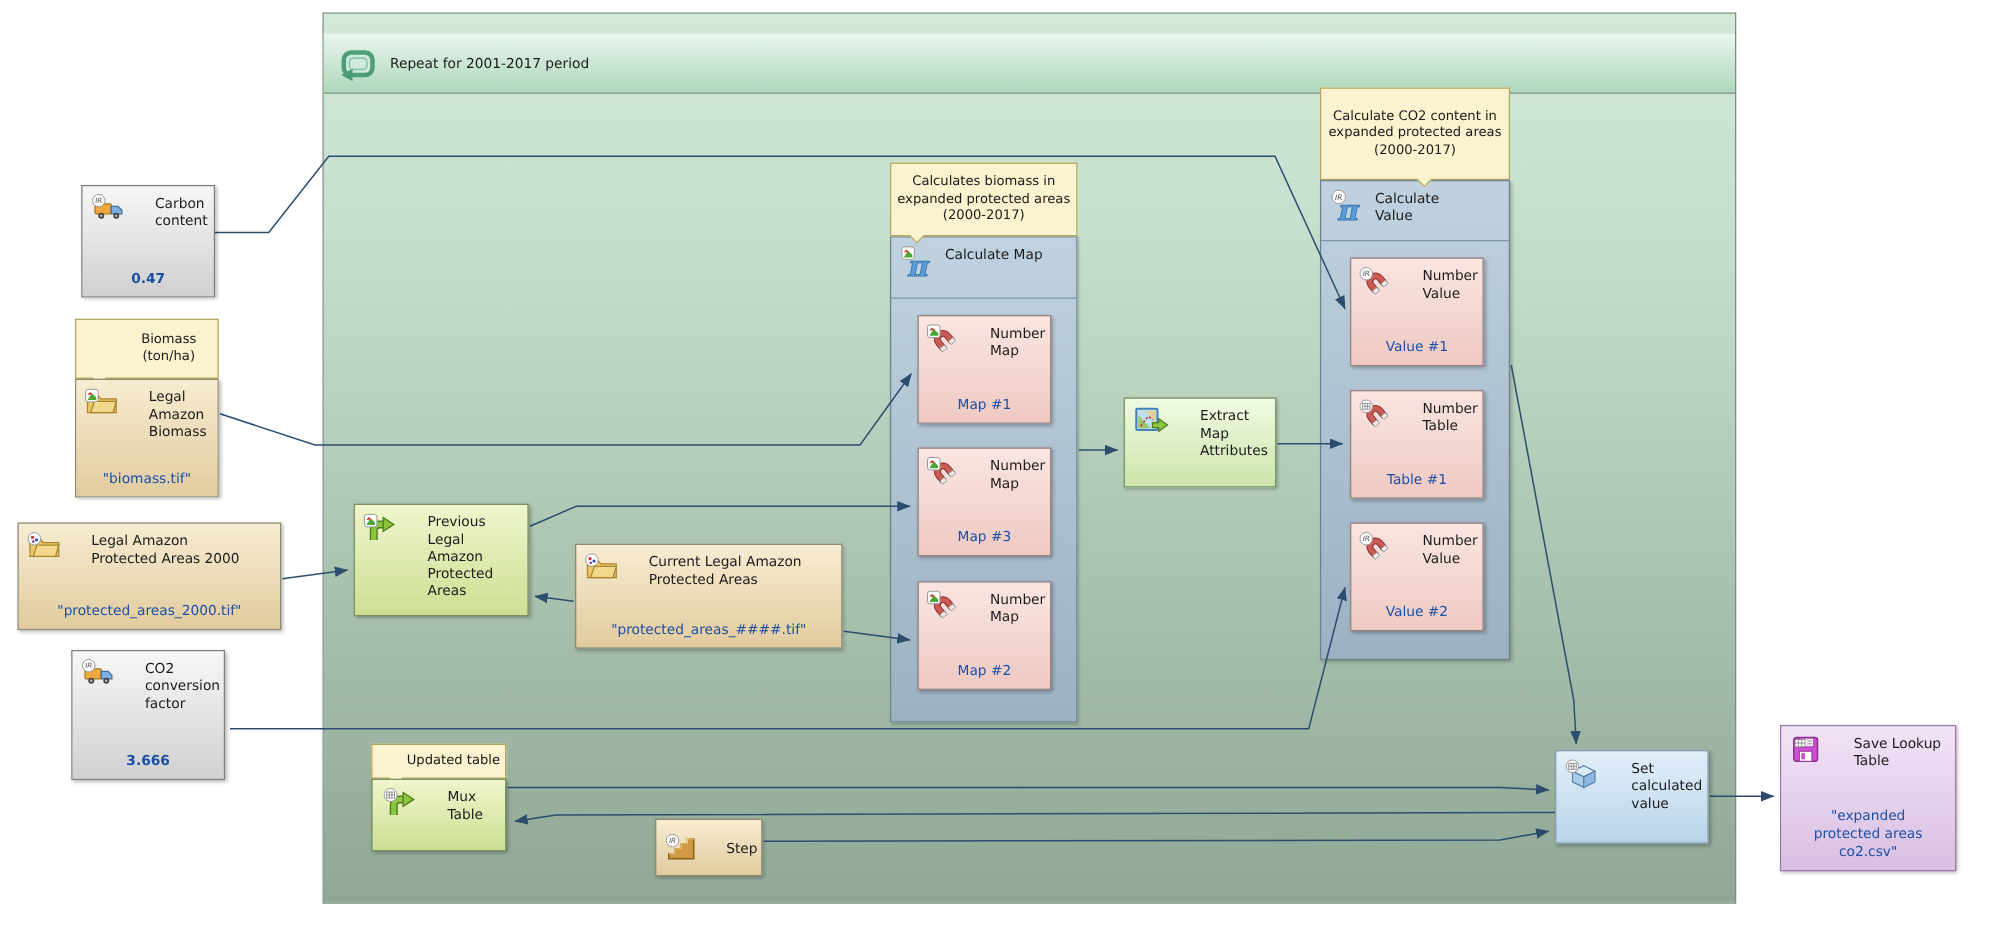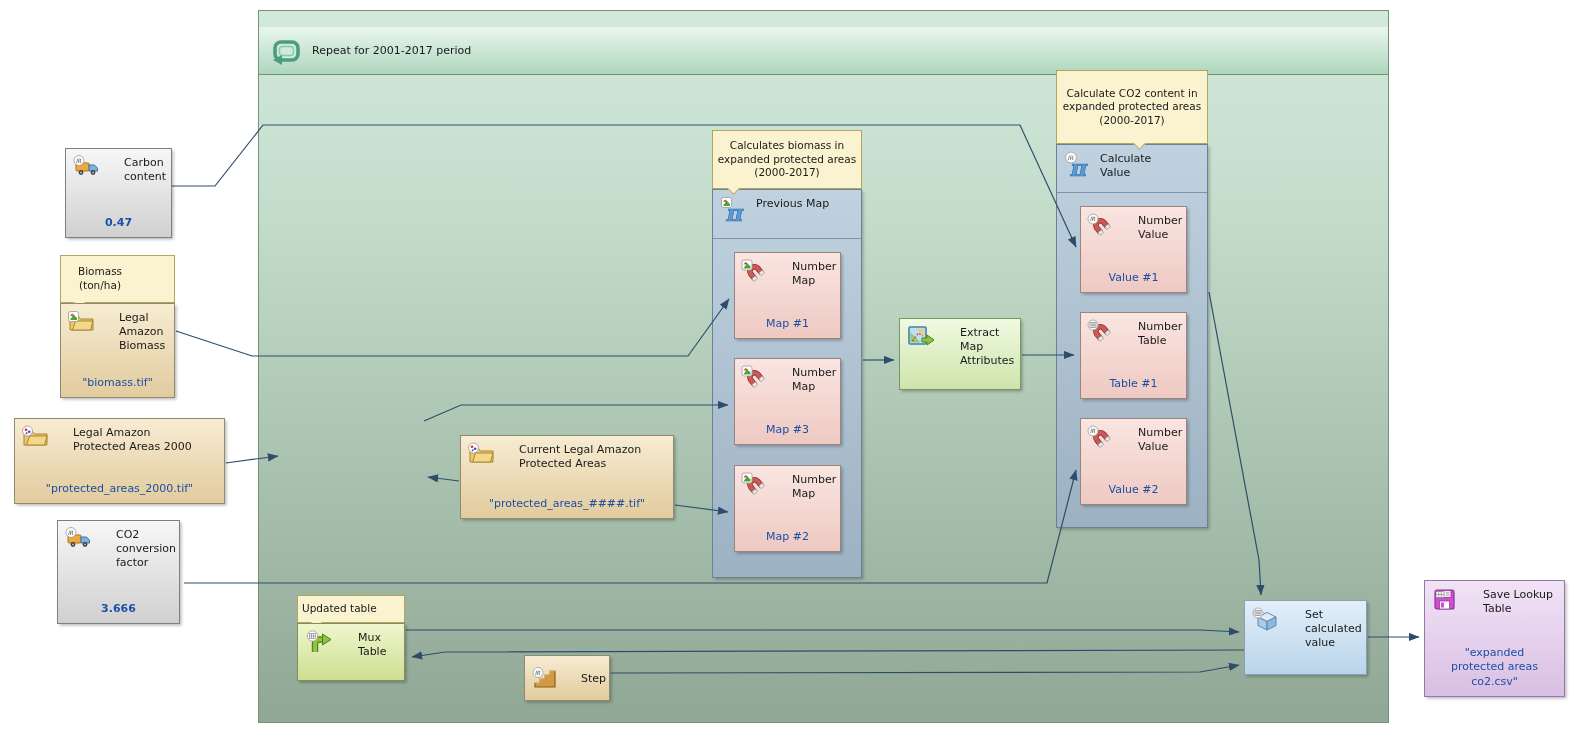--- a/index.html
+++ b/index.html
@@ -14,21 +14,21 @@
     background:linear-gradient(180deg,#e9f6ee,#aed7bc);border-bottom:1px solid #75917c;
     display:flex;align-items:center;gap:9px;padding:0 10px;}
 
   
   .container-blue{position:absolute;z-index:1;border:1px solid #6c8196;box-sizing:border-box;
     background:linear-gradient(180deg,#c0d2df,#9cb1c2);box-shadow:1.5px 1.5px 3px rgba(0,0,0,.25);}
   .container-head{display:flex;gap:6px;padding:6px 4px 0 7px;align-items:flex-start;}
 
   
   .note{position:absolute;background:#fbf3cf;border:1px solid #b3a55e;z-index:3;box-sizing:border-box;
-    display:flex;align-items:center;justify-content:flex-start;text-align:center;
+    display:flex;align-items:center;justify-content:flex-end;text-align:center;
     font-size:10.5px;line-height:1.3;padding:3px 4px;}
   .notch{position:absolute;bottom:-5px;width:8px;height:8px;background:#fbf3cf;
     border-right:1px solid #b3a55e;border-bottom:1px solid #b3a55e;transform:rotate(45deg);}
 
   
   .node{position:absolute;border:1px solid #7c7c7c;z-index:3;box-sizing:border-box;
     display:flex;flex-direction:column;box-shadow:1.5px 1.5px 3px rgba(0,0,0,.28);}
   .inner{z-index:2;}
   .node-head{display:flex;gap:24px;padding:6px 4px 0 6px;align-items:flex-start;}
   .node-head.center{align-items:center;padding-top:0;flex:1;}
@@ -66,21 +66,21 @@
   </div>
 
   <div class="container-blue" style="left:712px;top:189px;width:150px;height:389px;">
     <div class="container-head" style="height:42px;border-bottom:1px solid #7e93a7;">
       <svg class="ic" width="30" height="28" viewBox="0 0 30 28">
         <text x="15" y="25" font-family="DejaVu Serif" font-style="italic" font-weight="bold" font-size="23" text-anchor="middle" fill="#5b9bd5" stroke="#2f6da8" stroke-width="0.6">π</text>
         <rect x="1.5" y="1.5" width="10" height="10" rx="2" fill="#fff" stroke="#999" stroke-width="0.8"></rect>
         <path d="M3 10 L6.5 4.5 L10 8 V10 z" fill="#4aa832"></path>
         <path d="M3 6 L5 3.5 L7.5 5.5 z" fill="#d04030"></path>
       </svg>
-      <span class="node-label">Previous Map</span>
+      <span class="node-label">Calculate Map</span>
     </div>
     <div class="node pink inner" style="left:21px;top:62px;width:107px;height:87px;">
       <div class="node-head">
         <svg class="ic" width="27" height="24" viewBox="0 0 27 24">
           <g transform="rotate(-40 14 13)">
             <path d="M9.5 18 V12 a4.5 4.5 0 0 1 9 0 V18" fill="none" stroke="#8a3230" stroke-width="5.6"></path>
             <path d="M9.5 18 V12 a4.5 4.5 0 0 1 9 0 V18" fill="none" stroke="#cb5a55" stroke-width="4"></path>
             <rect x="7.2" y="16.2" width="4.6" height="3.4" fill="#e9e9e9" stroke="#8a8a8a" stroke-width="0.6"></rect>
             <rect x="16.2" y="16.2" width="4.6" height="3.4" fill="#e9e9e9" stroke="#8a8a8a" stroke-width="0.6"></rect>
           </g>
@@ -274,20 +274,33 @@
         <circle cx="9" cy="17.5" r="1" fill="#bbb"></circle>
           <circle cx="21" cy="17.5" r="1" fill="#bbb"></circle>
         <circle cx="7" cy="5.5" r="5" fill="#fdfdfd" stroke="#9a9a9a" stroke-width="0.8"></circle>
         <text x="7" y="7.8" font-size="5.8" text-anchor="middle" fill="#555" font-style="italic">IR</text>
       </svg>
       <span class="node-label" style="max-width:70px;">CO2 conversion factor</span>
     </div>
     <div class="node-value bold">3.666</div>
   </div>
 
+  <div class="node green" style="left:283px;top:403px;width:140px;height:90px;">
+    <div class="node-head">
+      <svg class="ic" width="28" height="25" viewBox="0 0 28 25">
+        <path d="M9 22 V14 Q9 9.5 13.5 9.5 H17" fill="none" stroke="#4e7a1a" stroke-width="6.4"></path>
+        <path d="M9 22 V14 Q9 9.5 13.5 9.5 H17" fill="none" stroke="#8cc63f" stroke-width="4.2"></path>
+        <polygon points="16.5,4 25,9.5 16.5,15" fill="#8cc63f" stroke="#4e7a1a" stroke-width="1"></polygon>
+        <rect x="1.5" y="1.5" width="10" height="10" rx="2" fill="#fff" stroke="#999" stroke-width="0.8"></rect>
+        <path d="M3 10 L6.5 4.5 L10 8 V10 z" fill="#4aa832"></path>
+        <path d="M3 6 L5 3.5 L7.5 5.5 z" fill="#d04030"></path>
+      </svg>
+      <span class="node-label" style="max-width:80px;">Previous Legal Amazon Protected Areas</span>
+    </div>
+  </div>
 
   <div class="node tan" style="left:460px;top:435px;width:214px;height:84px;">
     <div class="node-head">
       <svg class="ic" width="28" height="22" viewBox="0 0 28 22">
         <path d="M3 6 h8 l2.5 3 H26 V20 H3 z" fill="#edc768" stroke="#a8862e"></path>
         <path d="M5.5 20 L8.5 11 H26 L23.5 20 z" fill="#f3d88c" stroke="#a8862e"></path>
         <circle cx="6.5" cy="6" r="5" fill="#fdfdfd" stroke="#9a9a9a" stroke-width="0.8"></circle>
         <circle cx="5" cy="4.8" r="1.3" fill="#d03030"></circle>
         <circle cx="8.2" cy="6.8" r="1.3" fill="#3050c0"></circle>
         <circle cx="5.6" cy="8.2" r="1" fill="#803080"></circle>

